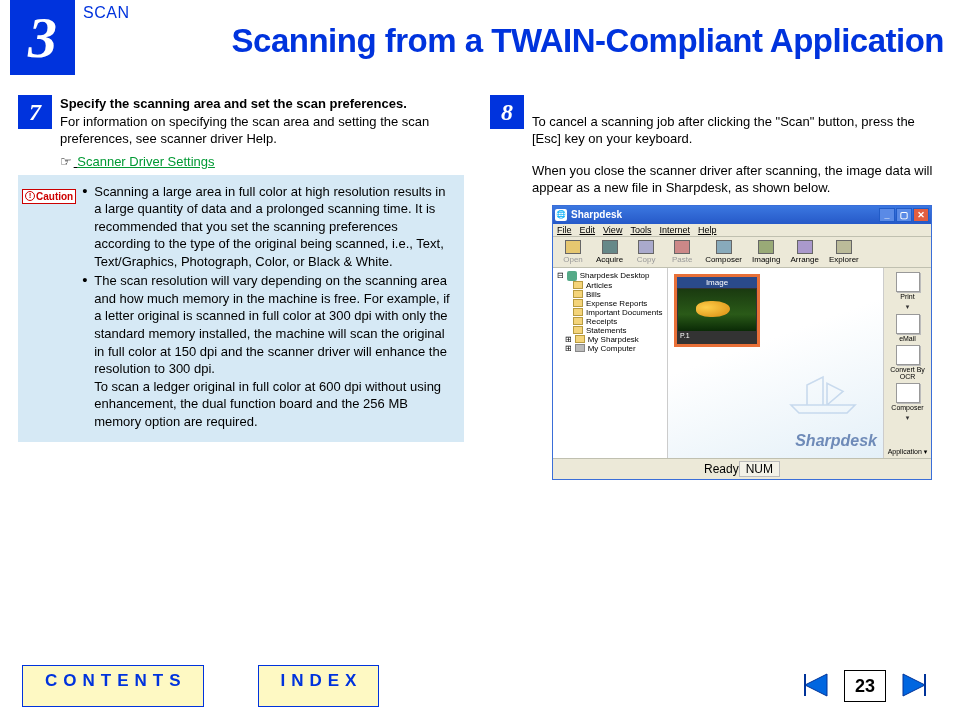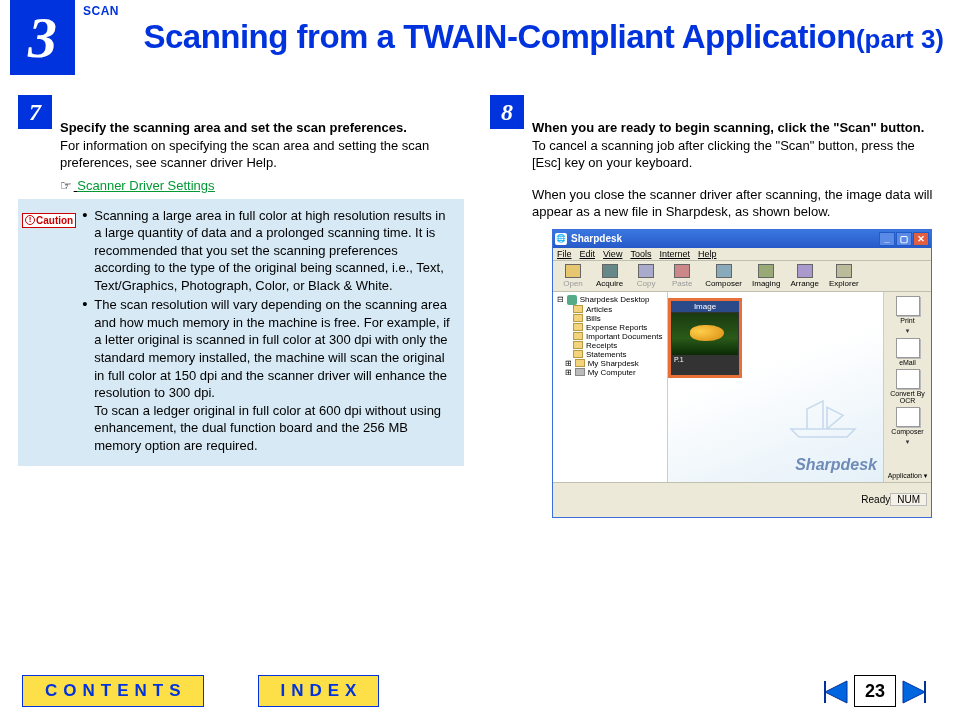--- a/index.html
+++ b/index.html
@@ -26,22 +26,22 @@
     font-weight: bold;
     font-style: italic;
     display: flex;
     align-items: center;
     justify-content: center;
     margin-right: 8px;
     font-family: Georgia, serif;
   }
   .header-text { flex: 1; padding-top: 4px; }
   .breadcrumb {
-    font-size: 12px;
-    font-weight: bold;
+    font-size: 16px;
+    font-weight: normal;
     color: #0033dd;
     letter-spacing: 0.5px;
   }
   .title-row {
     display: flex;
     align-items: baseline;
     justify-content: flex-end;
   }
   .title {
     font-size: 33px;
@@ -77,21 +77,20 @@
     display: flex;
     align-items: center;
     justify-content: center;
     flex-shrink: 0;
     font-family: Georgia, serif;
   }
   .step-body {
     flex: 1;
     font-size: 13px;
     line-height: 1.35;
-    margin-top: 24px;
   }
   .step-title {
     font-weight: bold;
     display: inline;
   }
   .step-desc { display: inline; }
   .link-row {
     margin: 6px 0 6px 42px;
     font-size: 13px;
     text-decoration: underline;
@@ -281,25 +280,25 @@
     font-weight: bold;
     font-size: 16px;
   }
   .wm-ship {
     position:absolute; right:20px; bottom:40px;
     width:80px; height:50px;
     opacity:0.35;
   }
   .thumb {
     position: absolute;
-    top: 6px; left: 0;
+    top: 6px; left: 6px;
     border: 3px solid #e87038;
     background: #333;
-    width: 74px;
-    padding-bottom: 12px;
+    width: 86px;
+    padding-bottom: 5px;
   }
   .thumb-title {
     background: #2a4a8a;
     color: #fff;
     font-size: 8px;
     text-align: center;
     padding: 1px 0;
   }
   .thumb-img {
     height: 42px;
@@ -342,52 +341,53 @@
   .dock-dd { font-size:7px; color:#333;}
   .app-label {
     font-size:7px; margin-top:auto; padding-bottom:2px;
   }
   .statusbar {
     background: #ece9d8;
     border-top: 1px solid #c0c0b0;
     height: 14px;
     display: flex;
     align-items: center;
-    padding: 17px 4px;
-    font-size: 10px;
-    justify-content: flex-end;
+    padding: 10px 4px;
+    font-size: 12px;
+    justify-content: center;
   }
   .statusbar .num {
     border:1px solid #bbb; padding:0 6px; background:#f4f2e8;
   }
   
   .footer {
     position: absolute;
     bottom: 8px;
     left: 0;
     width: 954px;
     display: flex;
     align-items: center;
     padding: 0 22px;
   }
   .foot-btn {
     border: 1px solid #0033dd;
     color: #0033dd;
-    background: #fde047;
+    background: #fef9c3;
     font-size: 17px;
     font-weight: bold;
     letter-spacing: 6px;
-    padding: 5px 16px 5px 22px;
+    padding: 5px 16px 15px 22px;
     margin-right: 54px;
     cursor: pointer;
   }
   .nav-group {
     margin-left: auto;
     display: flex;
-    align-items: flex-end;
+    align-items: flex-start;
+    gap: 10px;
   }
   .page-num {
     border: 1px solid #000;
     font-size: 18px;
     font-weight: bold;
     width: 42px;
     height: 32px;
     display:flex; align-items:center; justify-content:center;
   }
   .arrow-btn {
@@ -399,21 +399,20 @@
 </style>
 </head>
 <body>
 
 <div class="header">
   <div class="chapter-badge">3</div>
   <div class="header-text">
     <div class="breadcrumb">SCAN</div>
     <div class="title-row">
       <div class="title">Scanning from a TWAIN-Compliant Application</div>
-      <div class="part">(part 3)</div>
     </div>
   </div>
 </div>
 
 <div class="content">
 
   <div class="col">
     <div class="step-row">
       <div class="step-badge">7</div>
       <div class="step-body">
@@ -435,21 +434,21 @@
         <li style="white-space:pre-line;"><span>The scan resolution will vary depending on the scanning area and how much memory in the machine is free. For example, if a letter original is scanned in full color at 300 dpi with only the standard memory installed, the machine will scan the original in full color at 150 dpi and the scanner driver will enhance the resolution to 300 dpi.
 To scan a ledger original in full color at 600 dpi without using enhancement, the dual function board and the 256 MB memory option are required.</span></li>
       </ul>
     </div>
   </div>
 
   <div class="col">
     <div class="step-row">
       <div class="step-badge">8</div>
       <div class="step-body">
-        <span class="step-title">When you are ready to begin scanning, click the "Scan" button.</span><br>
+        <br>
         <span class="step-desc">To cancel a scanning job after clicking the "Scan" button, press the [Esc] key on your keyboard.</span>
         <div class="extra-para">When you close the scanner driver after scanning, the image data will appear as a new file in Sharpdesk, as shown below.</div>
       </div>
     </div>
 
     <div class="app-window" style="margin-left:auto; margin-right:4px;">
       <div class="titlebar">
         <span class="titlebar-icon">🌐</span>
         <span>Sharpdesk</span>
         <div class="win-controls">

